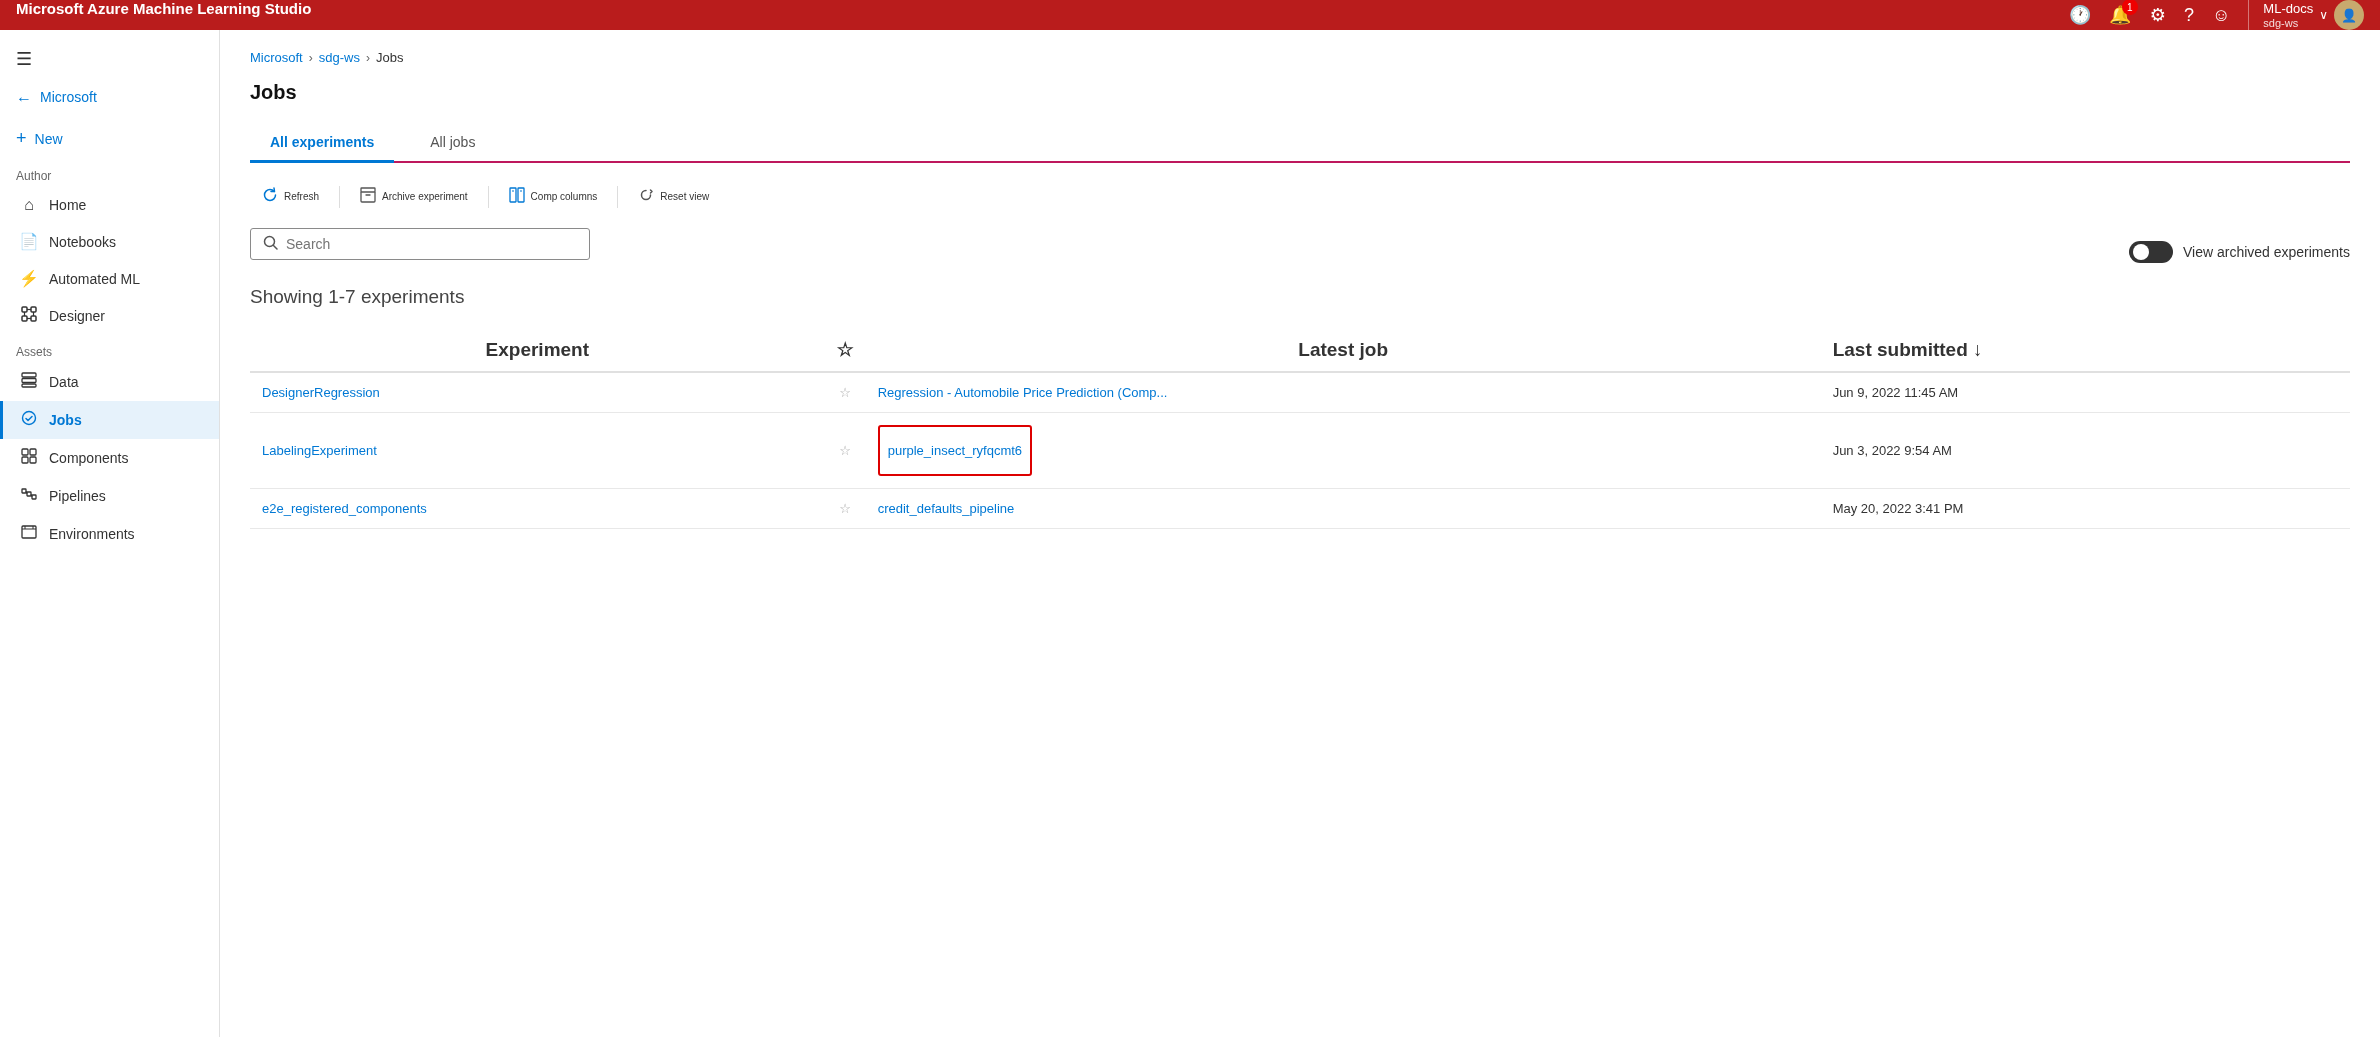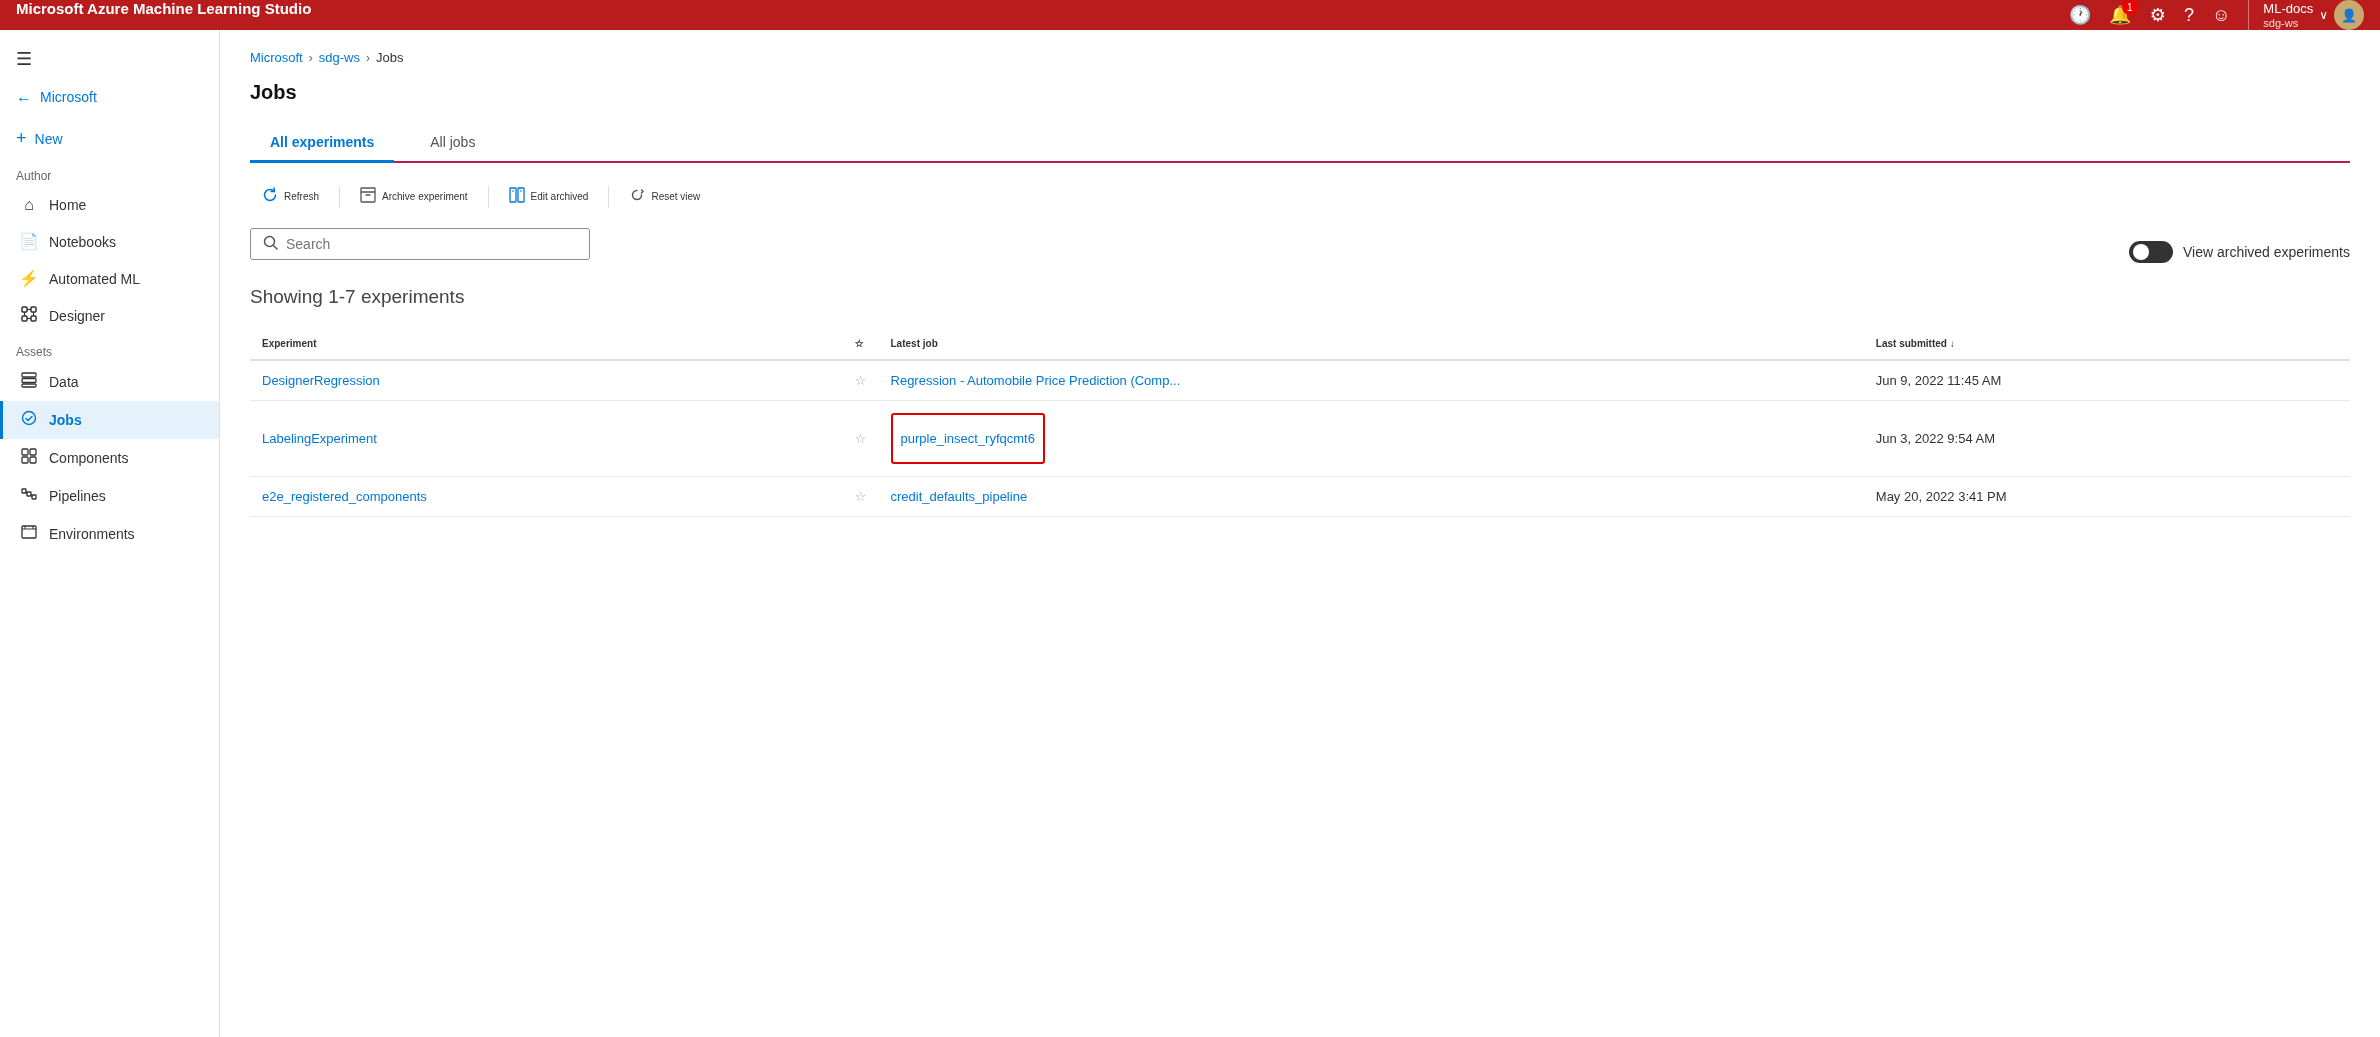--- a/index.html
+++ b/index.html
@@ -128,22 +128,22 @@
     .toggle-knob {
       position: absolute; top: 3px; left: 4px;
       width: 16px; height: 16px; background: #fff; border-radius: 50%;
     }
 
     .showing-text { font-size: 19px; color: #444; margin-bottom: 20px; }
 
     
     .table { width: 100%; border-collapse: collapse; }
     .table th {
-      text-align: left;
-      font-size: 10px;
+      text-align: center;
+      font-size: 19px;
       font-weight: 600;
       color: #333;
       padding: 10px 12px;
       border-bottom: 2px solid #e0e0e0;
     }
     .table td {
       padding: 12px 12px;
       font-size: 13px;
       border-bottom: 1px solid #e8e8e8;
       vertical-align: middle;
@@ -331,21 +331,21 @@
       <div class="toolbar-sep"></div>
       <button class="toolbar-btn">
         <span class="btn-icon">
           <svg width="16" height="16" viewBox="0 0 16 16" fill="none">
               <rect x="1" y="1" width="6" height="14" rx="0.5" stroke="#0078d4" stroke-width="1.3"></rect>
               <rect x="9" y="1" width="6" height="14" rx="0.5" stroke="#0078d4" stroke-width="1.3"></rect>
               <line x1="3" y1="4" x2="5" y2="4" stroke="#0078d4" stroke-width="1"></line>
               <line x1="11" y1="4" x2="13" y2="4" stroke="#0078d4" stroke-width="1"></line>
             </svg>
         </span>
-        <span>Edit archived</span>
+        <span>Comp columns</span>
       </button>
       <div class="toolbar-sep"></div>
       <button class="toolbar-btn">
         <span class="btn-icon">
           <svg width="16" height="16" viewBox="0 0 16 16" fill="none">
               <path d="M8 3.5a4.5 4.5 0 1 0 4.5 4.5" stroke="#555" stroke-width="1.5" stroke-linecap="round"></path>
               <polyline points="12.5,3 14,4.5 12.5,6" stroke="#555" stroke-width="1.5" stroke-linecap="round" stroke-linejoin="round"></polyline>
             </svg>
         </span>
         <span>Reset view</span>

